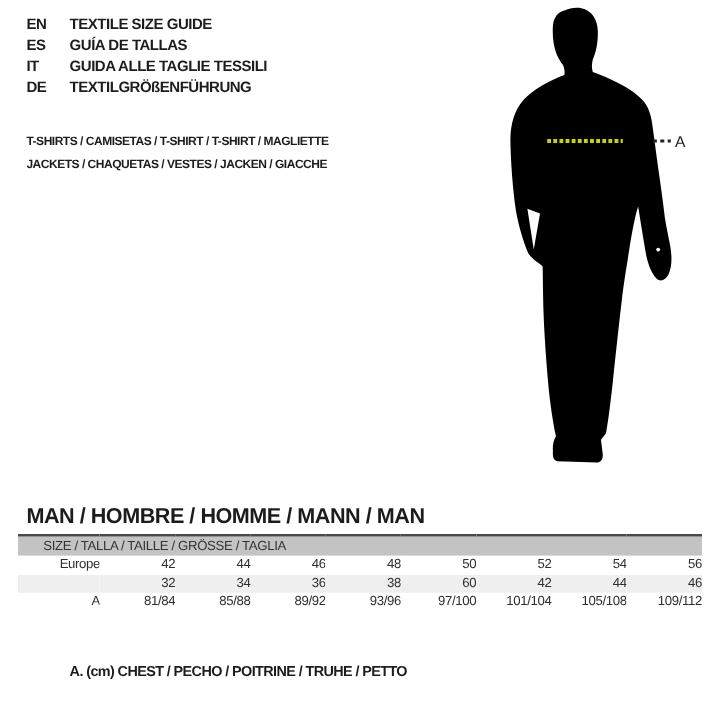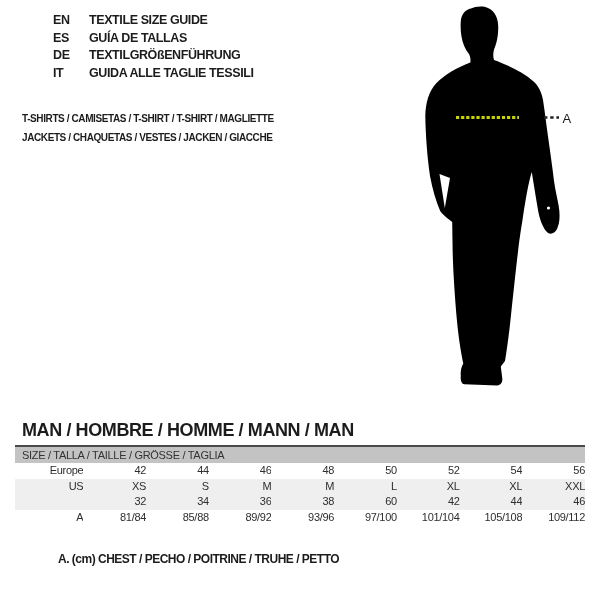--- a/index.html
+++ b/index.html
@@ -8,39 +8,39 @@
     background:#ffffff;
     font-family:"Liberation Sans","DejaVu Sans",sans-serif;
     color:#1c1c1c;
     -webkit-font-smoothing:antialiased;
   }
   .abs{position:absolute;}
 
   
   .lang-list{left:22px;top:12px;font-size:12.5px;font-weight:bold;letter-spacing:-0.4px;line-height:17.6px;}
   .lang-row{display:flex;}
-  .lang-code{width:36px;flex:0 0 36px;margin-left:31px;}
+  .lang-code{width:36px;flex:0 0 36px;}
 
   
   .categories{left:22px;top:110px;font-size:10px;font-weight:bold;letter-spacing:-0.4px;line-height:18.5px;}
 
   
   .figure-svg{left:0;top:0;width:600px;height:600px;pointer-events:none;}
 
   
   .section-title{left:22px;top:420px;font-size:18px;font-weight:bold;letter-spacing:-0.4px;}
 
   
   .size-table-wrap{left:15px;top:445px;width:570px;}
   table.size-table{width:100%;border-collapse:collapse;table-layout:fixed;
     font-size:11px;letter-spacing:-0.3px;color:#2e2e2e;
     border-top:2px solid #4a4a4a;}
   table.size-table td,table.size-table th{padding:0;height:15.5px;line-height:15.5px;
     text-align:right;vertical-align:middle;font-weight:normal;white-space:nowrap;overflow:hidden;}
-  tr.header-row th{background:#c3c3c3;text-align:left;padding-left:7px;color:#333;height:16px;line-height:16px;}
+  tr.header-row th{background:#c3c3c3;text-align:left;padding-left:21px;color:#333;height:16px;line-height:16px;}
   td.lbl{text-align:left;padding-left:7px;}
   tr.shade td{background:#efefef;}
 
   
   .footnote{left:22px;top:552px;font-size:12px;font-weight:bold;letter-spacing:-0.5px;margin-left:36px;}
 </style>
 </head>
 <body>
 
 <div class="abs lang-list">
@@ -49,27 +49,27 @@
     <span>TEXTILE SIZE GUIDE</span>
   </div>
 
   <div class="lang-row">
     <span class="lang-code">ES</span>
     <span>GUÍA DE TALLAS</span>
   </div>
 
 
   <div class="lang-row">
-    <span class="lang-code">DE</span>
-    <span>TEXTILGRÖßENFÜHRUNG</span>
+    <span class="lang-code">IT</span>
+    <span>GUIDA ALLE TAGLIE TESSILI</span>
   </div>
 
   <div class="lang-row">
-    <span class="lang-code">IT</span>
-    <span>GUIDA ALLE TAGLIE TESSILI</span>
+    <span class="lang-code">DE</span>
+    <span>TEXTILGRÖßENFÜHRUNG</span>
   </div>
 </div>
 
 <div class="abs categories">
   <div>T-SHIRTS / CAMISETAS / T-SHIRT / T-SHIRT / MAGLIETTE</div>
   <div>JACKETS / CHAQUETAS / VESTES / JACKEN / GIACCHE</div>
 </div>
 
 <svg class="abs figure-svg" viewBox="0 0 600 600" aria-hidden="true">
   <path fill="#000000" d="
@@ -142,31 +142,20 @@
           <td>42</td>
           <td>44</td>
           <td>46</td>
           <td>48</td>
           <td>50</td>
           <td>52</td>
           <td>54</td>
           <td>56</td>
         </tr>
         <tr class="shade">
-          <td class="lbl">US</td>
-          <td>XS</td>
-          <td>S</td>
-          <td>M</td>
-          <td>M</td>
-          <td>L</td>
-          <td>XL</td>
-          <td>XL</td>
-          <td>XXL</td>
-        </tr>
-        <tr class="shade">
           <td class="lbl"></td>
           <td>32</td>
           <td>34</td>
           <td>36</td>
           <td>38</td>
           <td>60</td>
           <td>42</td>
           <td>44</td>
           <td>46</td>
         </tr>

